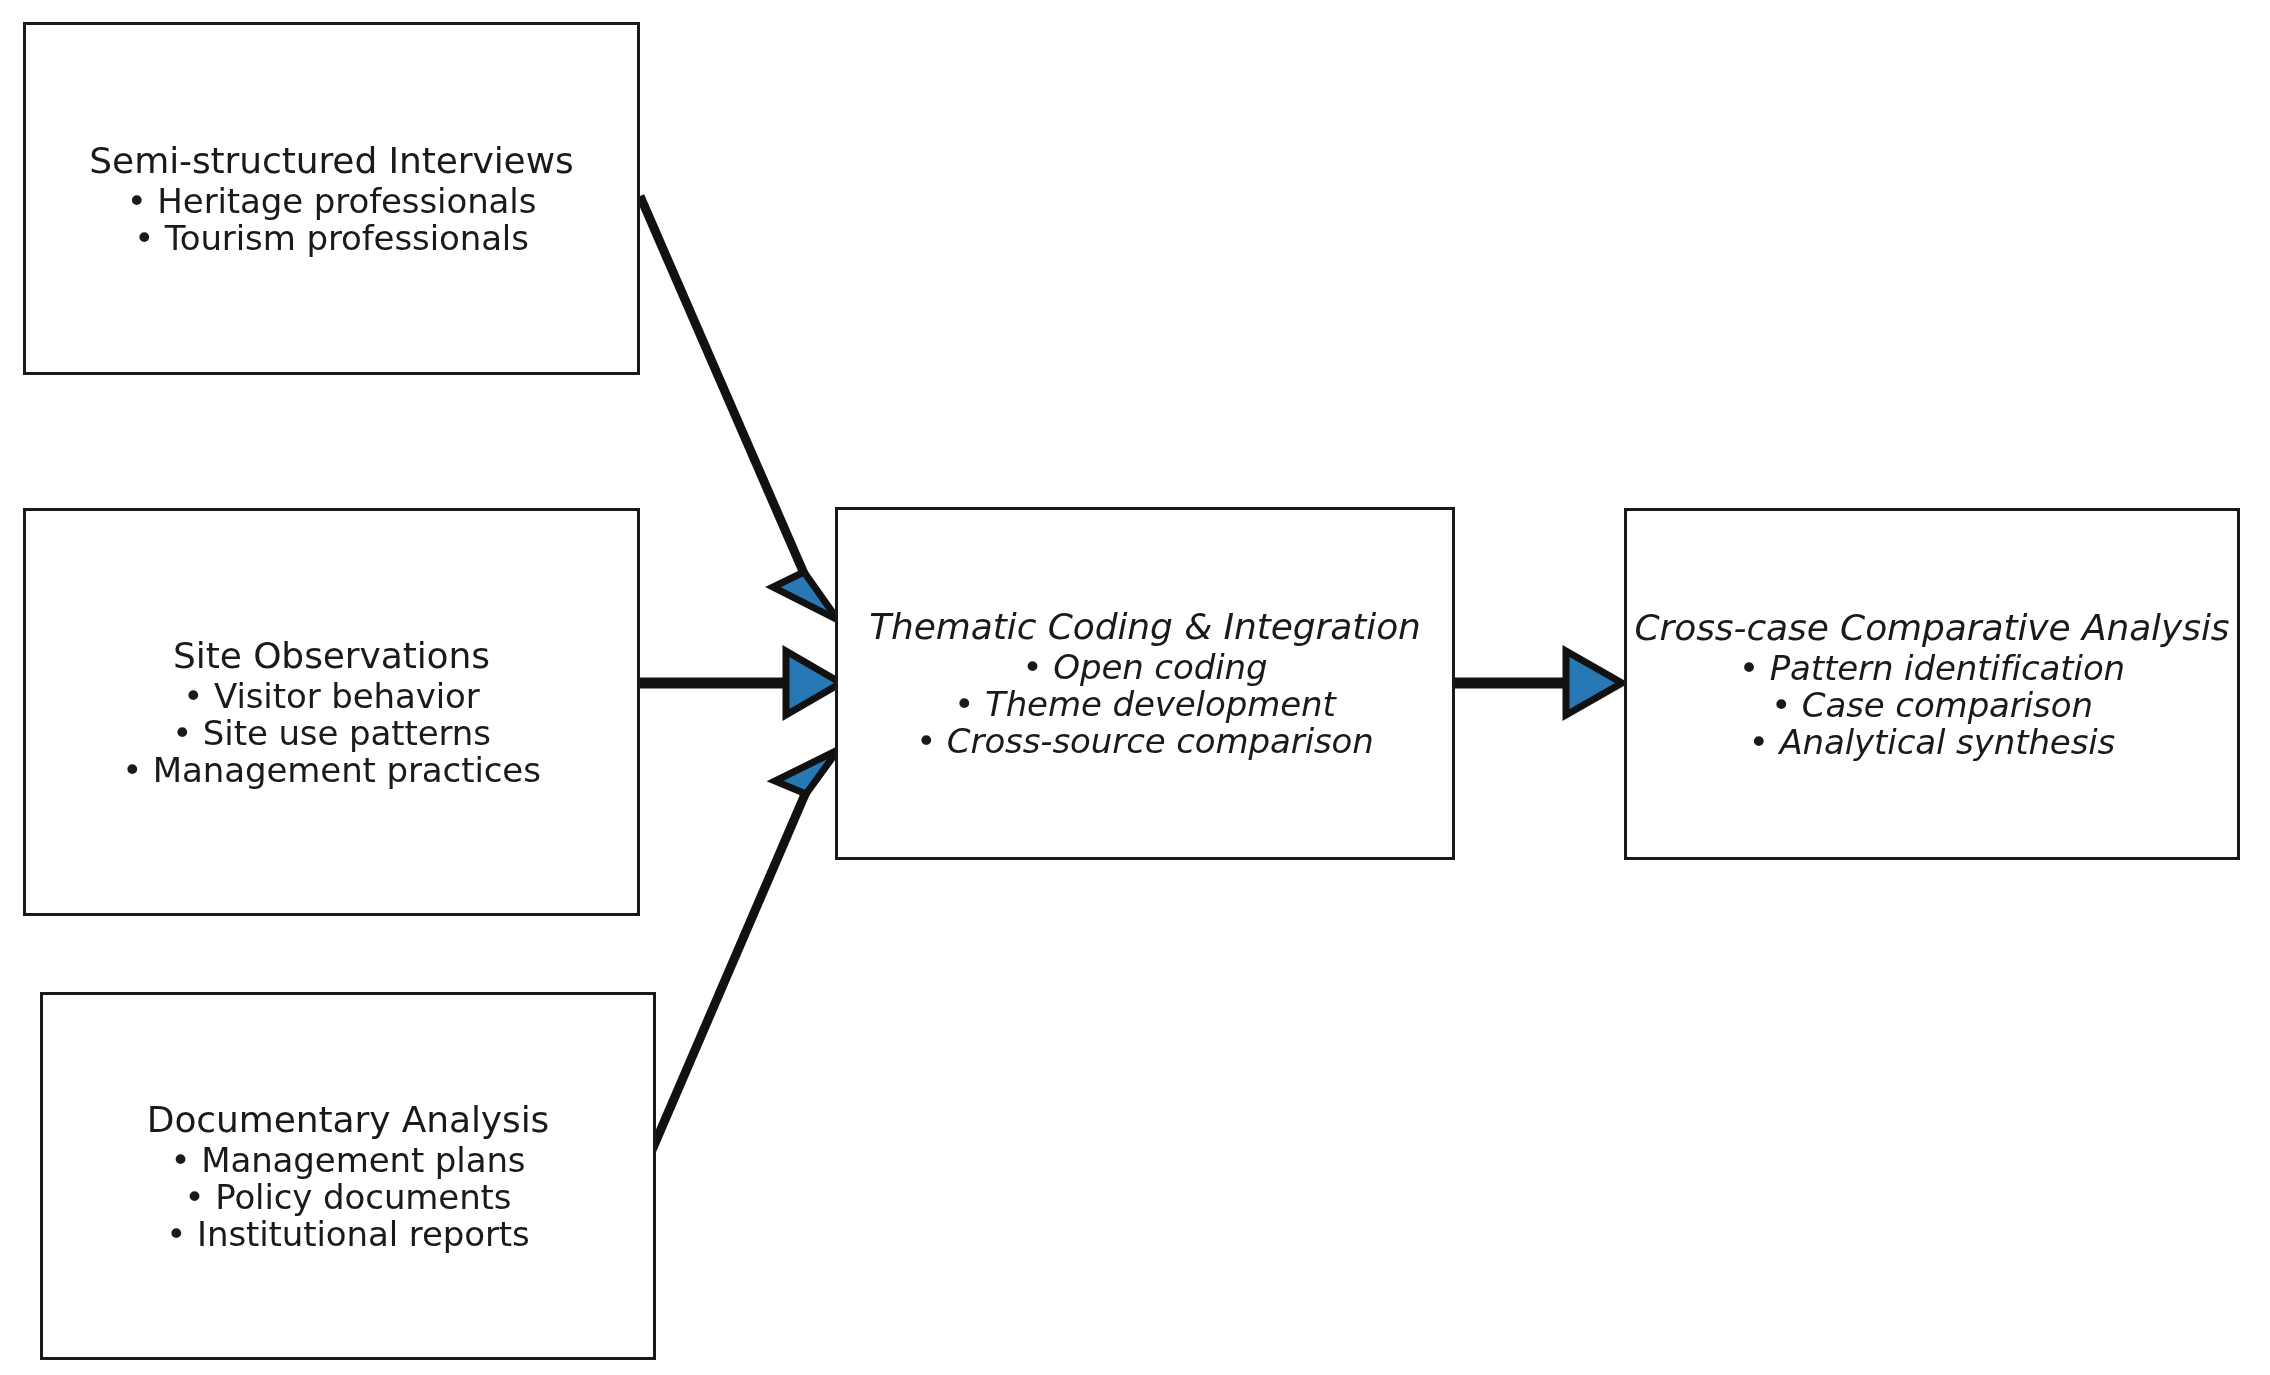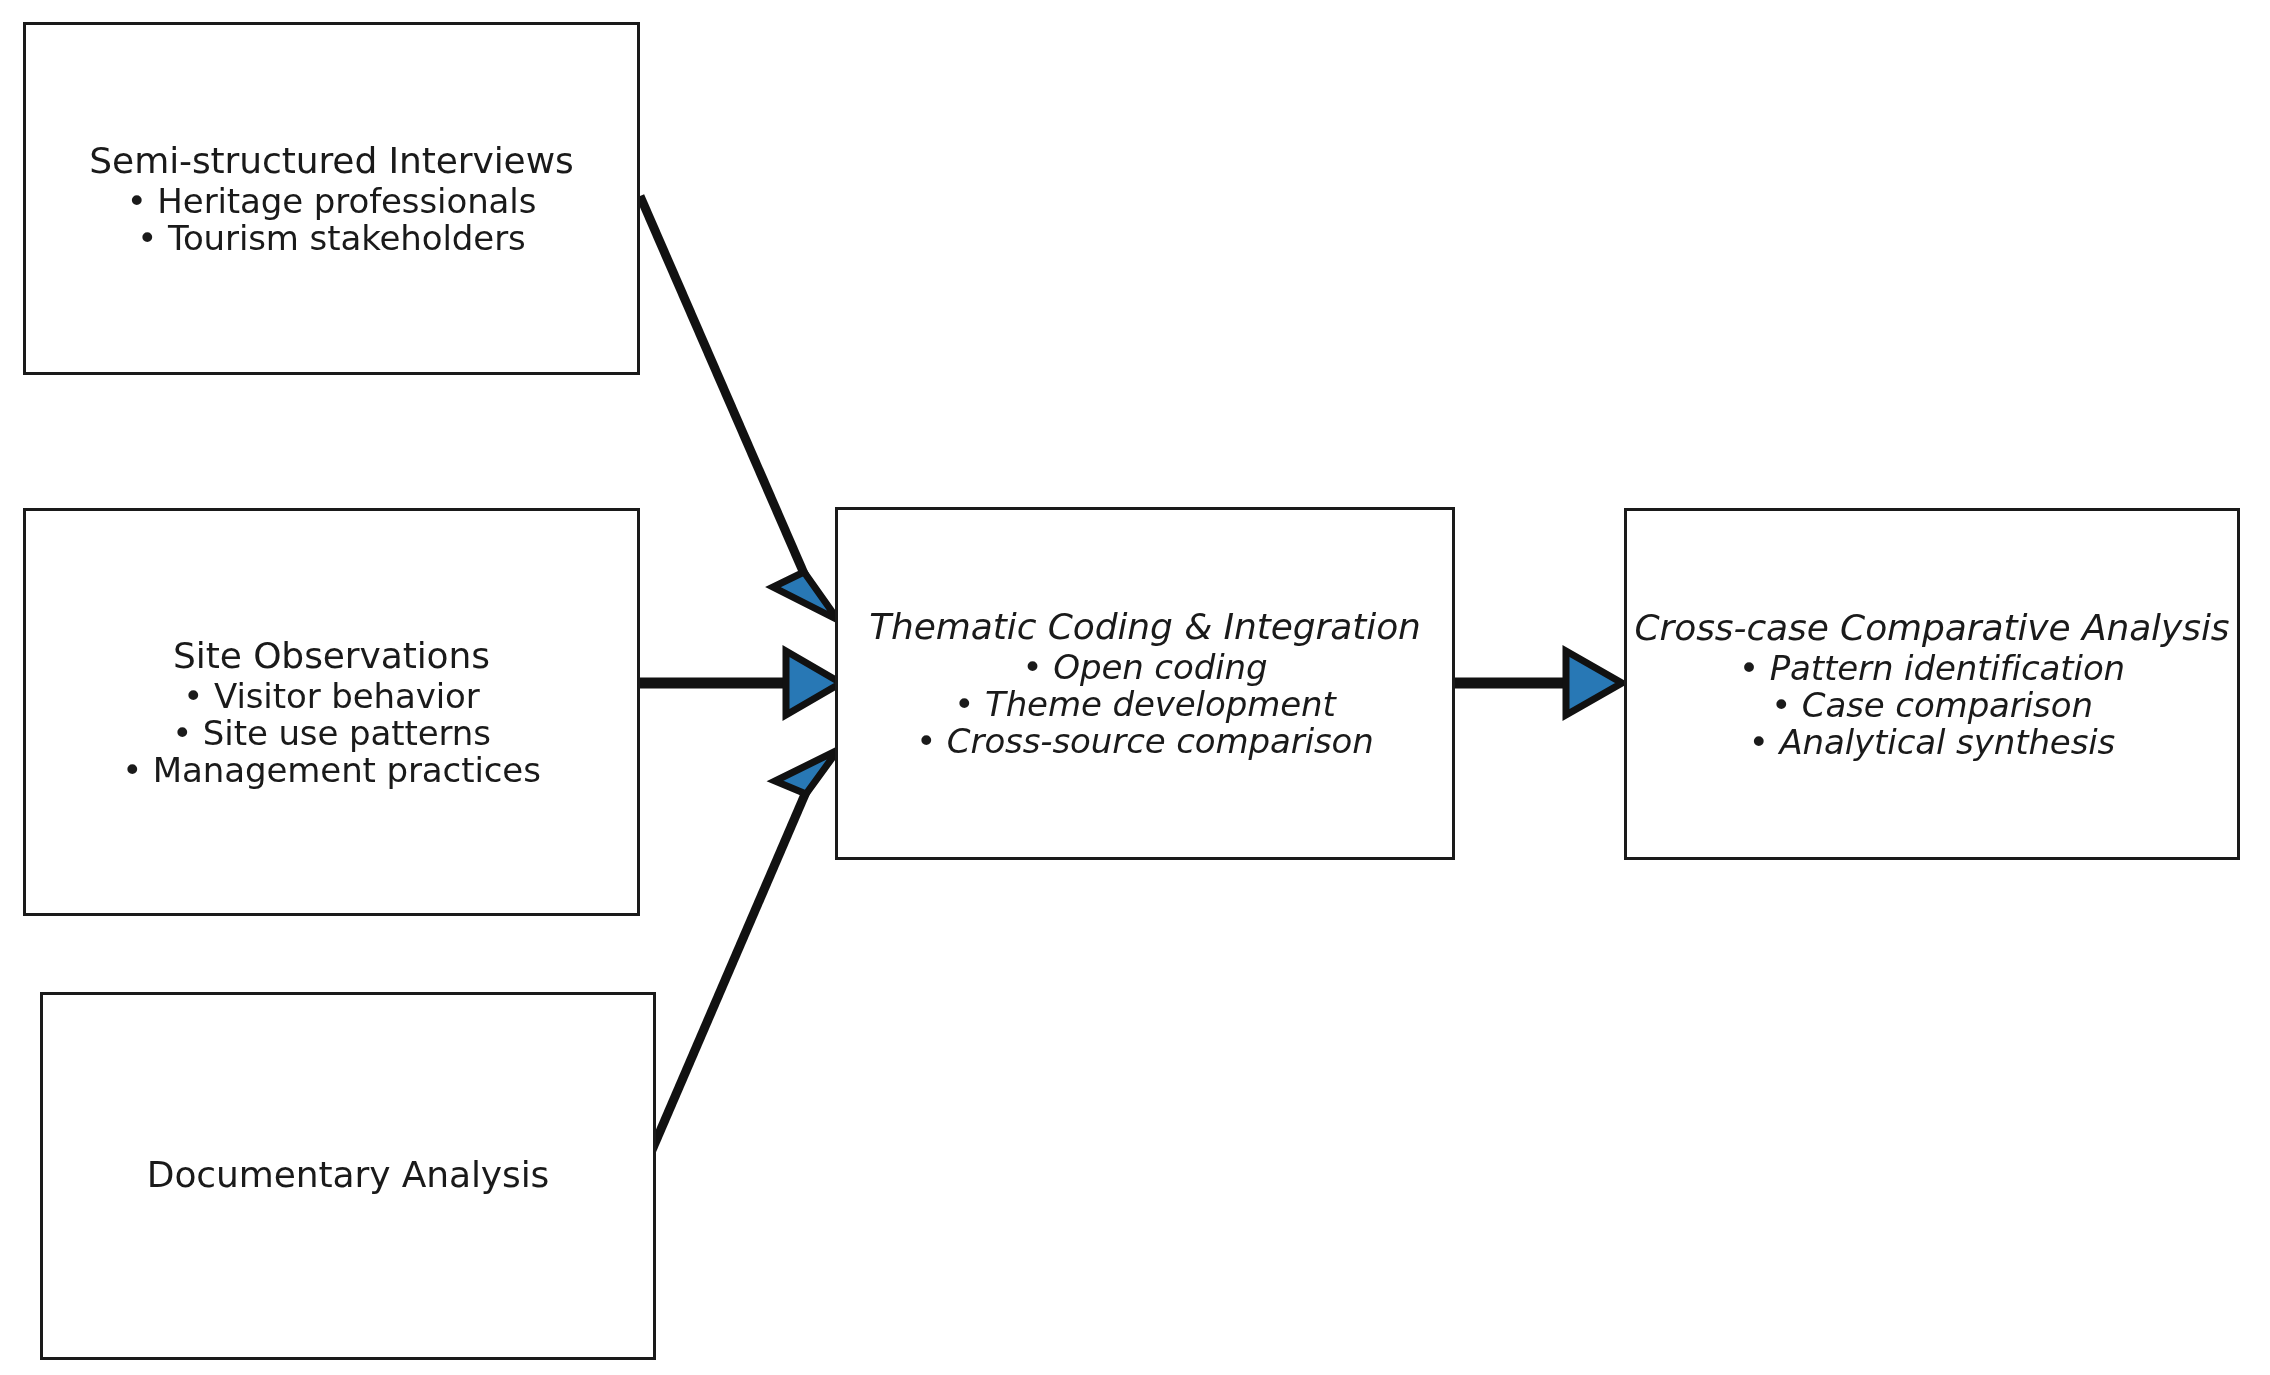--- a/index.html
+++ b/index.html
@@ -98,39 +98,44 @@
       <line x1="1455" y1="683" x2="1570" y2="683" stroke="#111111" stroke-width="11" stroke-linecap="butt"></line>
       <polygon points="1622,683 1566,651 1566,715" fill="#2878b5" stroke="#111111" stroke-width="7" stroke-linejoin="miter"></polygon>
     </g>
   </svg>
 
   <div class="node" id="node-interviews">
     <div class="node-inner">
       <span class="node-title">Semi-structured Interviews</span>
       <span class="node-bullets">
         <span class="node-bullet">• Heritage professionals</span>
-        <span class="node-bullet">• Tourism stakeholders</span>
+        <span class="node-bullet">• Tourism professionals</span>
       </span>
     </div>
   </div>
 
   <div class="node" id="node-observations">
     <div class="node-inner">
       <span class="node-title">Site Observations</span>
       <span class="node-bullets">
         <span class="node-bullet">• Visitor behavior</span>
         <span class="node-bullet">• Site use patterns</span>
         <span class="node-bullet">• Management practices</span>
       </span>
     </div>
   </div>
 
   <div class="node" id="node-documentary">
     <div class="node-inner">
       <span class="node-title">Documentary Analysis</span>
+      <span class="node-bullets">
+        <span class="node-bullet">• Management plans</span>
+        <span class="node-bullet">• Policy documents</span>
+        <span class="node-bullet">• Institutional reports</span>
+      </span>
     </div>
   </div>
 
   <div class="node" id="node-thematic">
     <div class="node-inner">
       <span class="node-title">Thematic Coding &amp; Integration</span>
       <span class="node-bullets">
         <span class="node-bullet">• Open coding</span>
         <span class="node-bullet">• Theme development</span>
         <span class="node-bullet">• Cross-source comparison</span>

